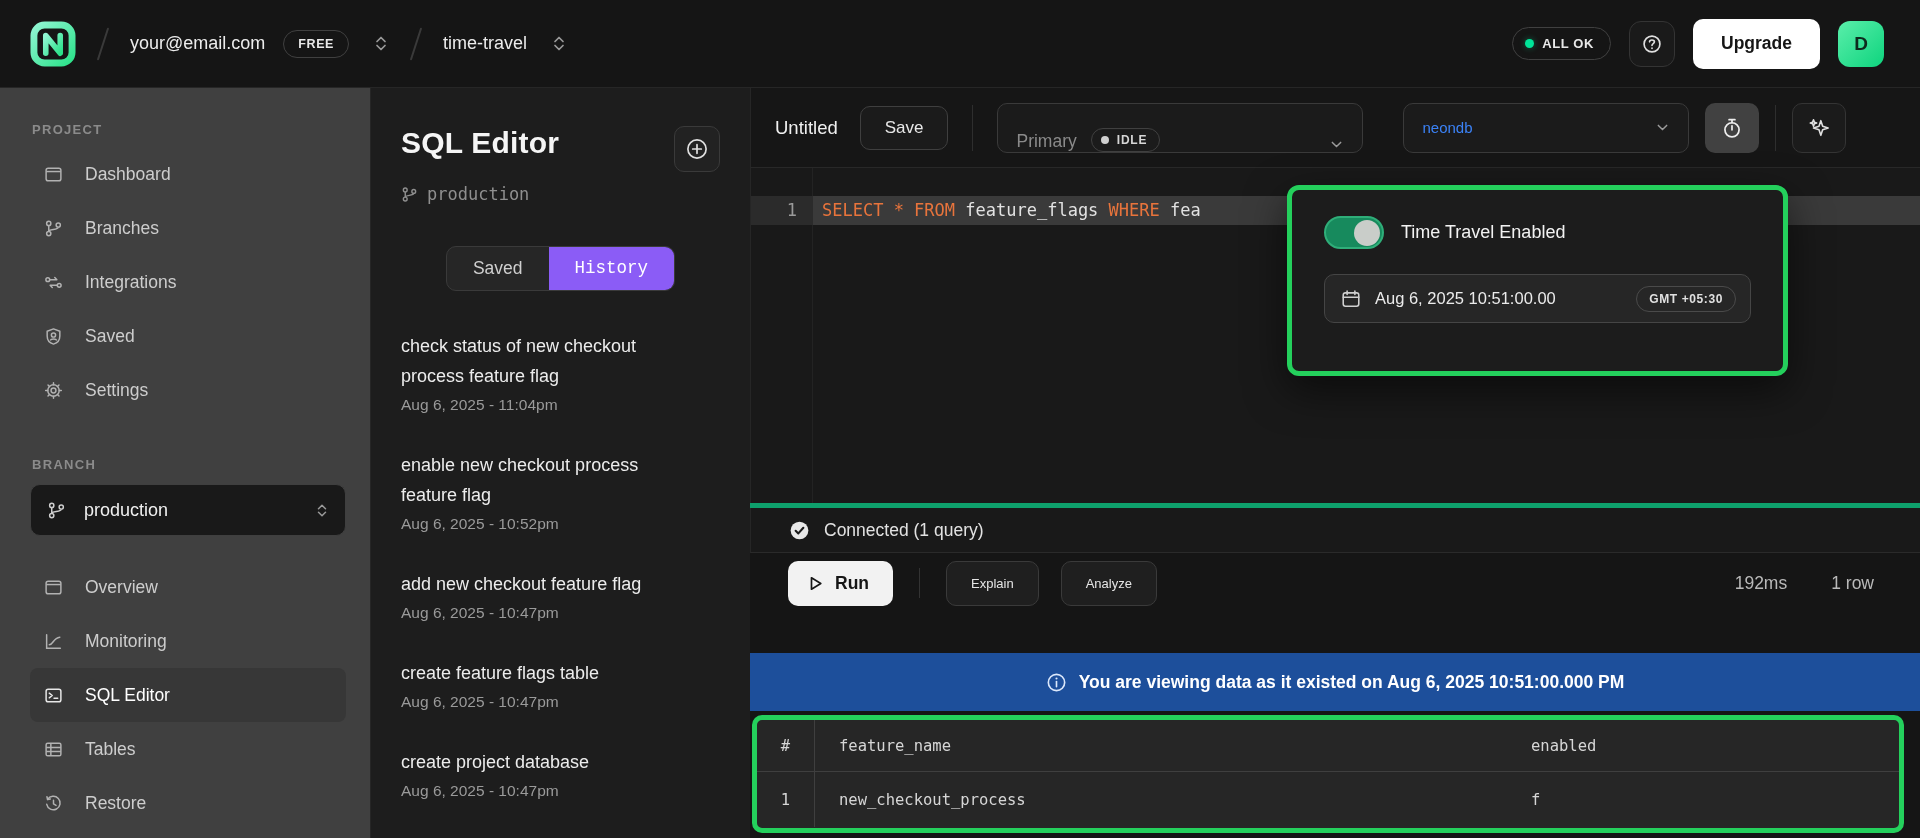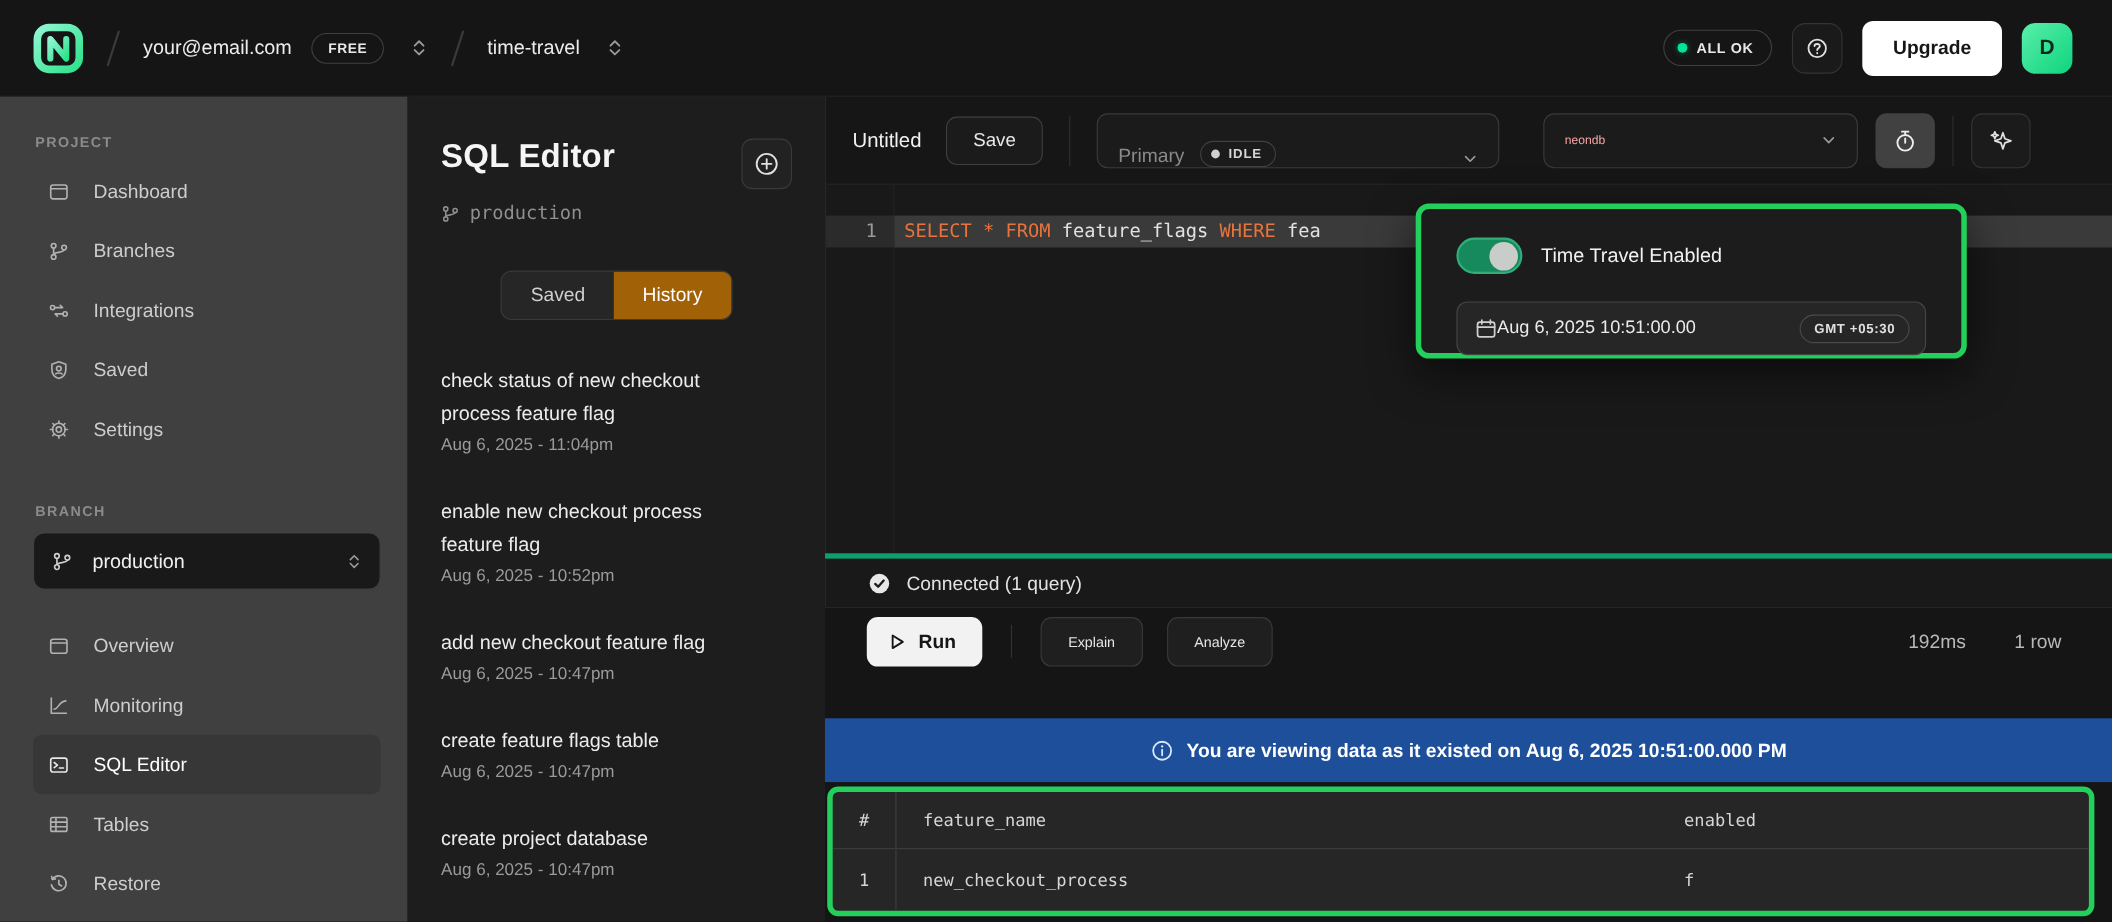--- a/index.html
+++ b/index.html
@@ -82,21 +82,21 @@
     width:46px; height:46px; border-radius:10px; border:1px solid #3a3a3a;
     background:#222222; color:#e0e0e0; display:flex; align-items:center; justify-content:center; cursor:pointer;
   }
   .branch-sub { margin-top:12px; display:flex; align-items:center; gap:9px; color:#8f8f8f; }
   .branch-sub .txt { font-family:"DejaVu Sans Mono", monospace; font-size:17px; }
   .seg-wrap { margin-top:42px; display:flex; justify-content:center; }
   .seg {
     display:flex; border:1px solid #3a3a3a; border-radius:10px; overflow:hidden; background:#262626;
   }
   .seg-tab { padding:11px 26px; font-size:17.5px; color:#cfcfcf; cursor:pointer; }
-  .seg-tab.active { background:#a16207; color:#ffffff; }
+  .seg-tab.active { background:#8b5cf6; color:#ffffff;font-family:Liberation Mono, monospace; }
   .history-list { margin-top:40px; display:flex; flex-direction:column; gap:36px; width:296px; }
   .hist-title { font-size:18px; line-height:30px; color:#ececec; overflow-wrap:break-word; cursor:pointer; }
   .hist-date { margin-top:5px; font-size:15.5px; color:#9a9a9a; }
 
   
   .ws-header {
     position:absolute; left:750px; top:88px; width:1170px; height:80px;
     background:#161616; border-left:1px solid #262626; border-bottom:1px solid #282828;
     display:flex; align-items:center; padding:0 40px 0 24px;
   }
@@ -109,21 +109,21 @@
   .select-box {
     height:50px; border:1px solid #3a3a3a; border-radius:10px; background:#1b1b1b;
     display:flex; align-items:center; padding:0 18px; cursor:pointer;
   }
   .compute-select { width:366px;align-items:flex-end; }
   .compute-name { font-size:17.5px; color:#8a8a8a; }
   .idle-pill { margin-left:14px; padding:4px 12px 4px 9px; font-size:12px; letter-spacing:0.8px; color:#d6d6d6; }
   .idle-dot { width:8px; height:8px; border-radius:50%; background:#cfcfcf; box-shadow:none; }
   .select-box .chev { margin-left:auto; color:#9a9a9a; }
   .db-select { width:286px; margin-left:40px; }
-  .db-name { font-size:11px; color:#fca5a5; }
+  .db-name { font-size:15px; color:#3b82f6; }
   .icon-btn {
     width:54px; height:50px; border-radius:10px; display:flex; align-items:center; justify-content:center; cursor:pointer;
   }
   .timetravel-btn { margin-left:16px; background:#414141; color:#eeeeee; border:none; }
   .ai-btn { background:#1b1b1b; border:1px solid #343434; color:#e0e0e0; }
 
   
   .editor {
     position:absolute; left:750px; top:168px; width:1170px; height:335px;
     background:#191919; border-left:1px solid #262626;
@@ -135,37 +135,37 @@
     font-family:"DejaVu Sans Mono", monospace; font-size:17px; line-height:29px;
   }
   .code-text {
     flex:1; background:#3a3a3a; padding-left:9px; white-space:pre;
     font-family:"DejaVu Sans Mono", monospace; font-size:17px; line-height:29px; color:#e2e2e2;
   }
   .kw { color:#e8743c; }
 
   
   .tt-pop {
-    position:absolute; left:1287px; top:185px; width:501px; height:141px;
+    position:absolute; left:1287px; top:185px; width:501px; height:191px;
     background:#1c1c1c; border:5px solid #24d05c; border-radius:12px;
     box-shadow:0 14px 40px rgba(0,0,0,0.55); padding:26px 32px 0 32px; z-index:5;
   }
   .tt-row1 { display:flex; align-items:center; gap:17px; }
   .toggle {
     width:60px; height:33px; border-radius:17px; background:#178a5d;
     border:2px solid #2fae79; position:relative; cursor:pointer;
   }
   .toggle .knob {
     position:absolute; right:2px; top:1.5px; width:26px; height:26px; border-radius:50%;
     background:#c9cdc9;
   }
   .tt-label { font-size:18px; color:#f2f2f2; }
   .tt-datefield {
     margin-top:25px; height:49px; border:1px solid #454545; border-radius:10px; background:#262626;
-    display:flex; align-items:center; padding:0 14px 0 16px; cursor:pointer;
+    display:flex; align-items:center; gap:14px; padding:0 14px 0 16px; cursor:pointer;
   }
   .tt-datefield .cal { color:#d0d0d0; }
   .tt-date { font-size:16.5px; color:#ebebeb; }
   .tz-pill { margin-left:auto; padding:5px 12px; font-size:12px; color:#e0e0e0; border-color:#4a4a4a; }
 
   
   .resizer { position:absolute; left:750px; top:503px; width:1170px; height:5px; background:#0ea06c; }
   .conn-bar {
     position:absolute; left:750px; top:508px; width:1170px; height:45px;
     background:#191919; border-bottom:1px solid #2a2a2a; border-left:1px solid #262626;

